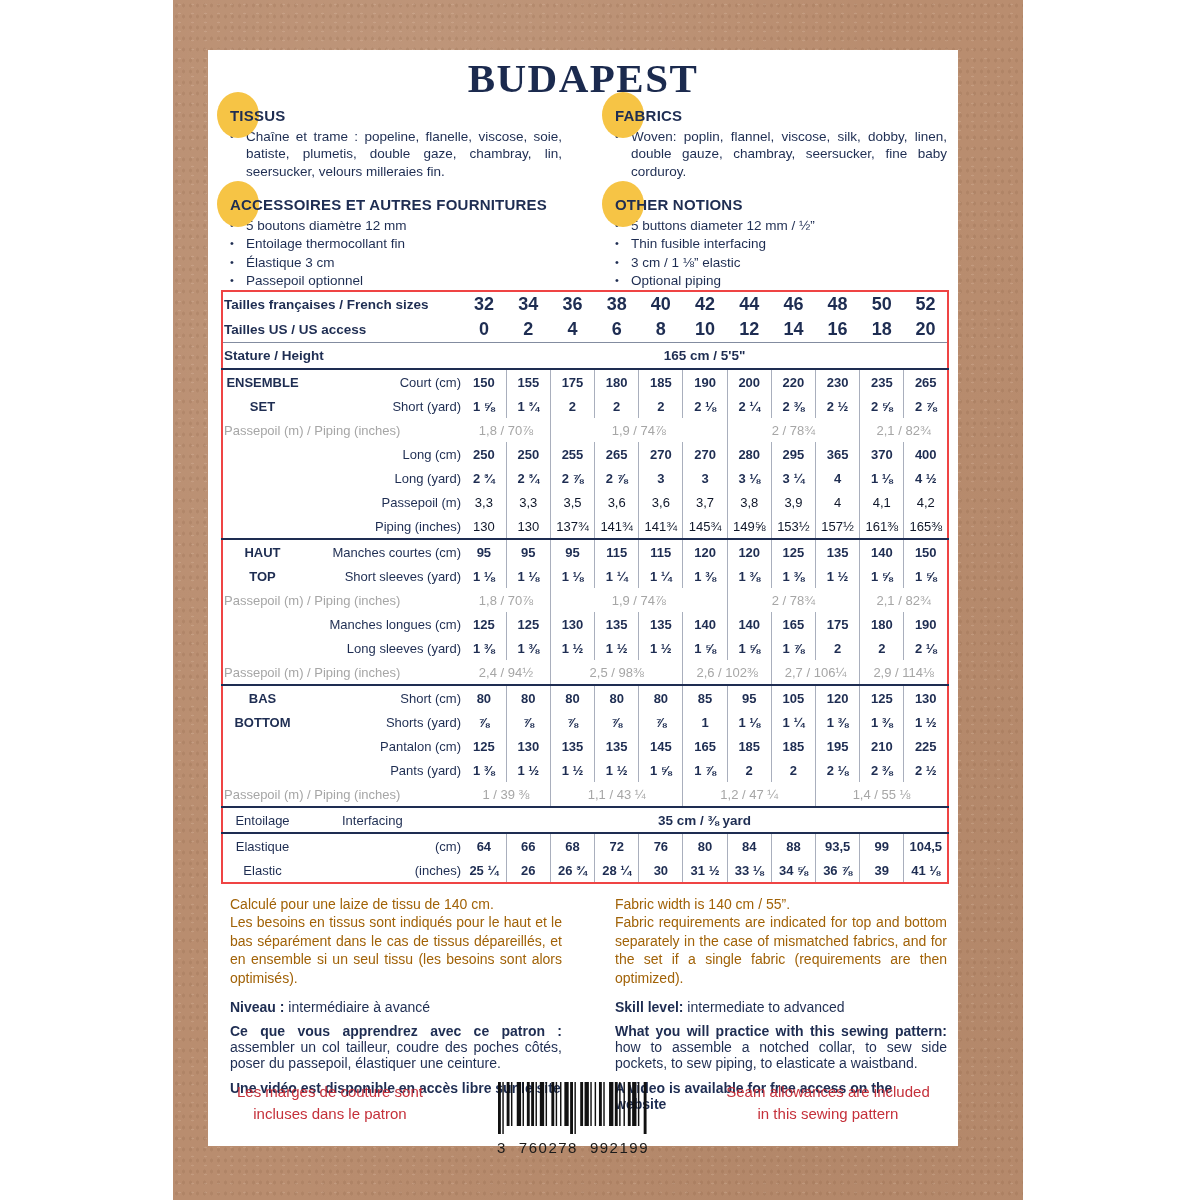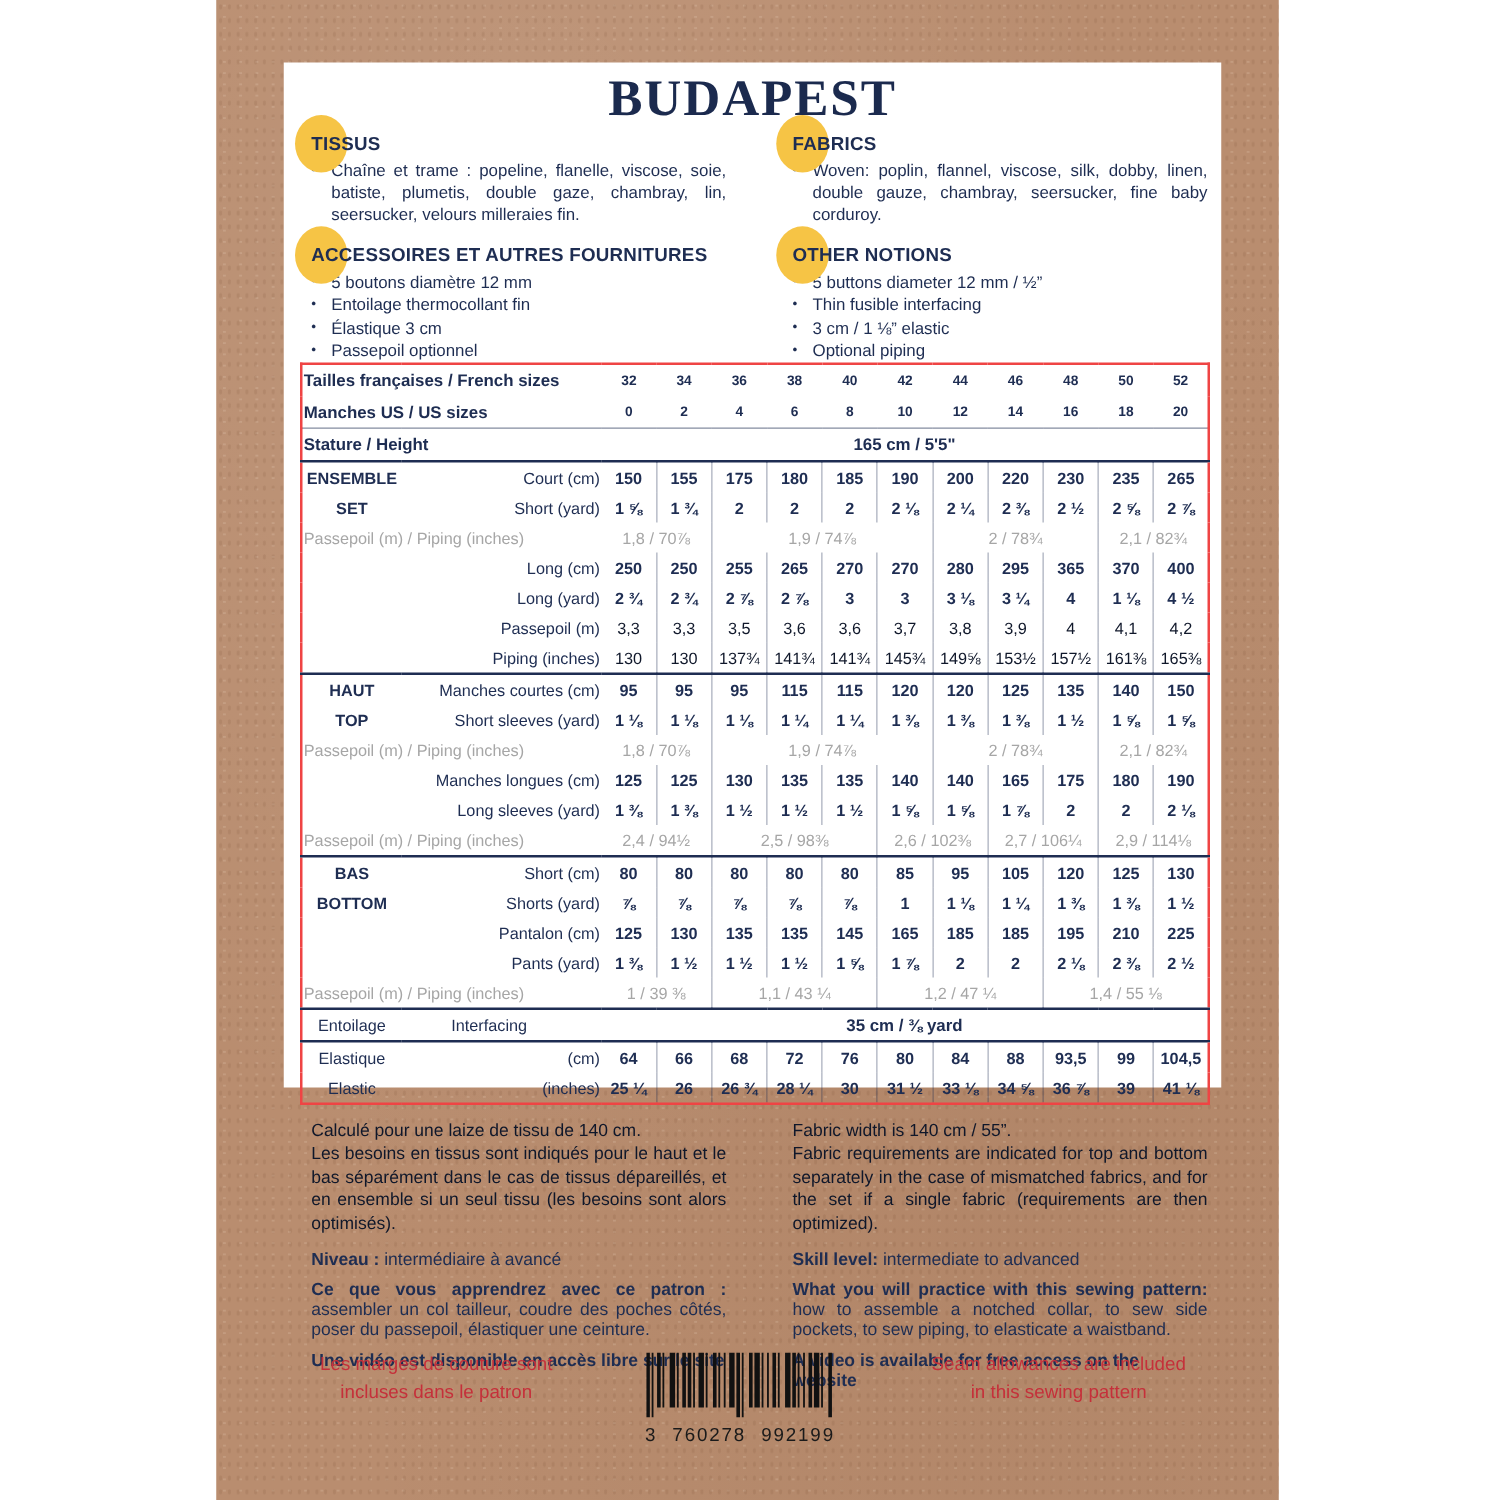--- a/index.html
+++ b/index.html
@@ -4,58 +4,58 @@
 <style>
   html,body{margin:0;padding:0;width:1200px;height:1200px;overflow:hidden;background:#ffffff;
             font-family:"Liberation Sans","DejaVu Sans",sans-serif;}
   .kraft{position:absolute;left:173px;top:0;width:850px;height:1200px;background-color:#b98d6f;
          background-image:
            radial-gradient(rgba(110,68,40,.13) 1px, transparent 1.6px),
            radial-gradient(rgba(255,240,222,.15) 1px, transparent 1.6px),
            radial-gradient(ellipse at 30% 18%, rgba(255,255,255,.09), transparent 55%),
            radial-gradient(ellipse at 75% 80%, rgba(90,50,25,.08), transparent 60%);
          background-size:7px 11px,13px 9px,auto,auto;}
-  .sheet{position:absolute;left:227px;top:50px;width:750px;height:820px;background:#ffffff;color:#1e2d52;}
+  .sheet{position:absolute;left:208px;top:50px;width:750px;height:1096px;background:#ffffff;color:#1e2d52;}
 
   .title{position:absolute;left:0;top:4px;width:750px;text-align:center;
          font-family:"Liberation Serif","DejaVu Serif",serif;font-weight:700;font-size:41px;
          letter-spacing:1.5px;color:#1b2a4e;}
 
   .sec{position:absolute;width:332px;}
   .sec-head{position:relative;font-weight:700;font-size:15px;letter-spacing:.2px;height:18px;margin-bottom:3px;}
   .dot{position:absolute;left:-13px;top:-15px;width:42px;height:46px;border-radius:50%;background:#f6c445;}
   .sec-head .ht{position:relative;}
   .bullet-row{display:flex;font-size:13.5px;line-height:1.28;}
   .bullet-row .bullet{width:16px;flex:none;font-size:11px;padding-top:1px;color:#1e2d52;}
   .bullet-row .bullet-text{flex:1;text-align:justify;}
   .list-tight .bullet-row{line-height:1.36;}
 
   .tblwrap{position:absolute;left:13px;top:240px;}
   table.sizes{border-collapse:collapse;table-layout:fixed;width:726px;border:2px solid #ef4444;
               color:#1e2d52;font-size:13px;}
   table.sizes td{height:24px;padding:0 1px;white-space:nowrap;}
   tr.hdr td{height:25px;}
   td.lbl{text-align:left;padding-left:8px;font-weight:700;font-size:13.5px;}
-  td.hv{text-align:center;font-weight:700;font-size:11px;}
+  td.hv{text-align:center;font-weight:700;font-size:18px;}
   td.hspan{text-align:center;font-weight:700;font-size:13.5px;}
   tr.stature{border-top:1px solid rgba(30,45,82,.55);border-bottom:2px solid #1e2d52;}
   tr.sec-top{border-top:2px solid #1e2d52;}
   td.cat{text-align:center;font-weight:400;}
   td.cat.b{font-weight:700;}
   td.meas{text-align:right;padding-right:10px;font-weight:400;}
   td.meas.left{text-align:left;padding-left:40px;}
   td.v{text-align:center;font-weight:700;border-left:1px solid rgba(30,45,82,.38);}
   td.v.nb{border-left:none;}
   td.v.sp{font-weight:400;color:#a6a6a6;}
   td.g{color:#0f172a;font-weight:400;}
   td.glbl{color:#a6a6a6;text-align:left;padding-right:10px;font-weight:400;}
 
   .foot{position:absolute;width:332px;top:845px;font-size:14px;}
   .foot p{margin:0;}
-  .foot .gray{color:#0f172a;line-height:1.32;text-align:justify;}
+  .foot .gray{color:#a16207;line-height:1.32;text-align:justify;}
   .foot .lvl{margin-top:12px;}
   .foot .learn{margin-top:9px;line-height:1.14;text-align:justify;}
   .foot .video{margin-top:8px;font-weight:700;}
 
   .redtext{position:absolute;color:#c5303a;font-size:15px;line-height:1.45;text-align:center;}
   .barcode{position:absolute;left:290px;top:1032px;width:150px;text-align:center;}
   .barcode .nums{display:flex;justify-content:center;gap:12px;font-size:15px;color:#1a1a1a;
                  letter-spacing:1.5px;margin-top:1px;}
 </style>
 </head>
@@ -159,21 +159,21 @@
             <td class="hv">38</td>
             <td class="hv">40</td>
             <td class="hv">42</td>
             <td class="hv">44</td>
             <td class="hv">46</td>
             <td class="hv">48</td>
             <td class="hv">50</td>
             <td class="hv">52</td>
           </tr>
           <tr class="hdr">
-            <td class="lbl" colspan="2">Manches US / US sizes</td>
+            <td class="lbl" colspan="2">Tailles US / US access</td>
             <td class="hv">0</td>
             <td class="hv">2</td>
             <td class="hv">4</td>
             <td class="hv">6</td>
             <td class="hv">8</td>
             <td class="hv">10</td>
             <td class="hv">12</td>
             <td class="hv">14</td>
             <td class="hv">16</td>
             <td class="hv">18</td>

